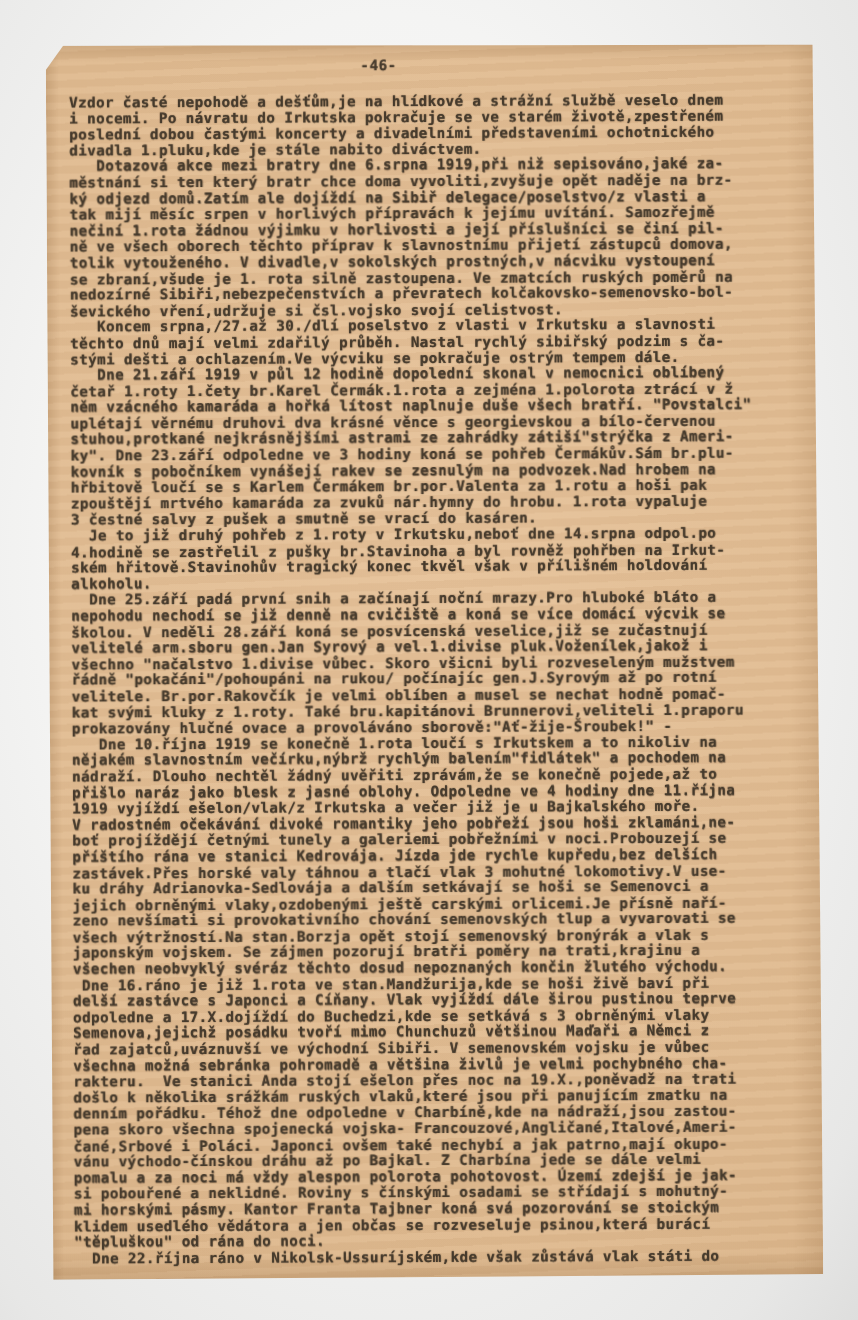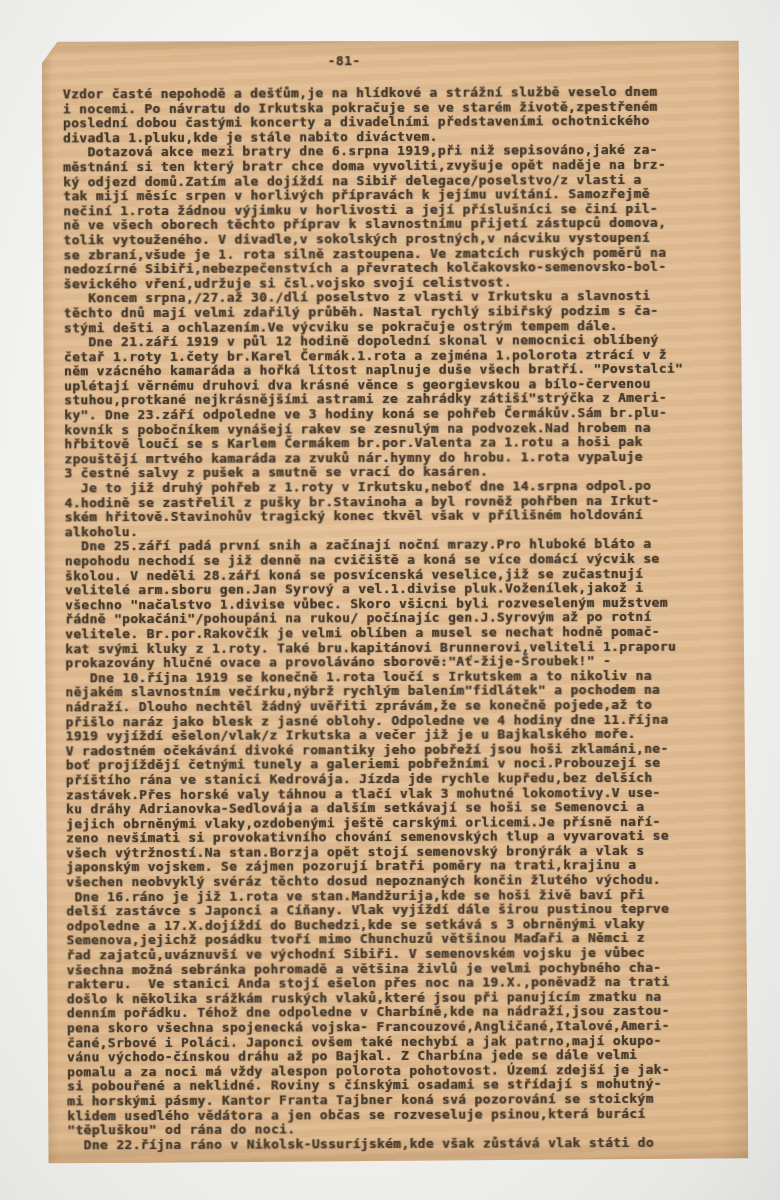--- a/index.html
+++ b/index.html
@@ -38,21 +38,21 @@
     letter-spacing:0.32px;
     color:#453a2c;
     text-shadow:0.3px 0.3px 0.8px rgba(70,56,40,0.65), 0 0 1.2px rgba(90,70,48,0.35);
   }
 </style>
 </head>
 <body>
 
 <div class="scene">
   <div class="paper">
-    <div class="page-number">-81-</div>
+    <div class="page-number">-46-</div>
     <div class="text-body">
         <div class="paragraph">Vzdor časté nepohodě a dešťům,je na hlídkové a strážní službě veselo dnem
 i nocemi. Po návratu do Irkutska pokračuje se ve starém životě,zpestřeném
 poslední dobou častými koncerty a divadelními představeními ochotnického
 divadla 1.pluku,kde je stále nabito diváctvem.</div>
         <div class="paragraph">   Dotazová akce mezi bratry dne 6.srpna 1919,při niž sepisováno,jaké za-
 městnání si ten který bratr chce doma vyvoliti,zvyšuje opět naděje na brz-
 ký odjezd domů.Zatím ale dojíždí na Sibiř delegace/poselstvo/z vlasti a
 tak mijí měsíc srpen v horlivých přípravách k jejímu uvítání. Samozřejmě
 nečiní 1.rota žádnou výjimku v horlivosti a její příslušníci se činí pil-

